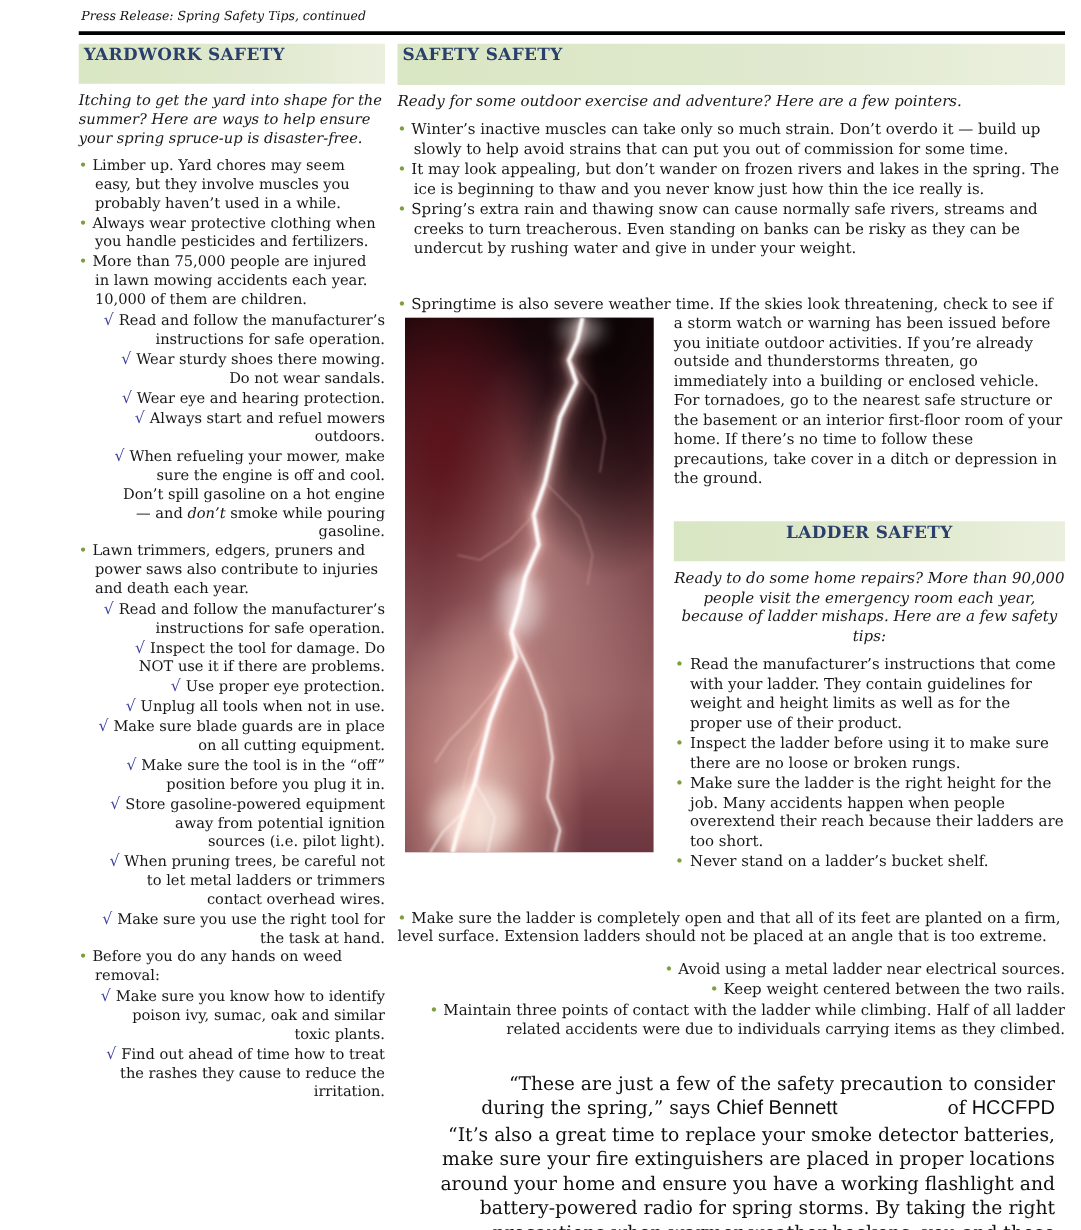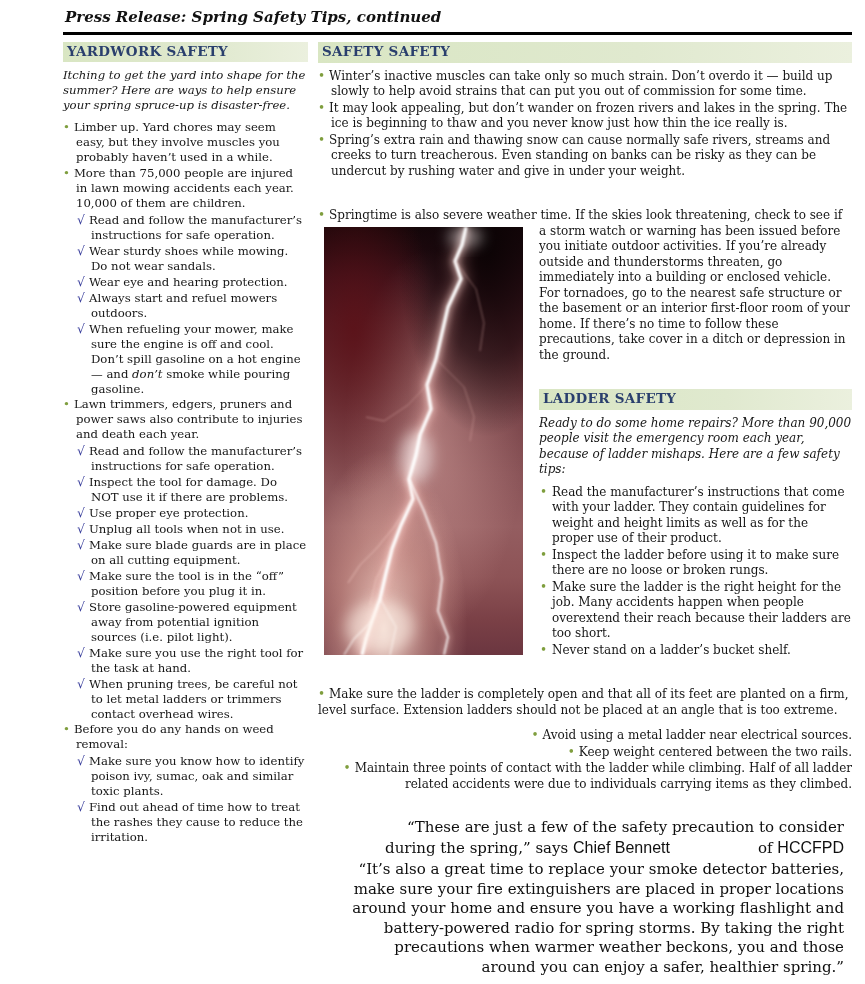--- a/index.html
+++ b/index.html
@@ -3,44 +3,44 @@
 <meta charset="utf-8">
 <style>
   html,body{margin:0;padding:0;background:#ffffff;}
   .page{
     position:relative; width:865px; height:984px; box-sizing:border-box;
     background:#fff; overflow:hidden;
     padding:8px 13px 0 63px;
     font-family:"DejaVu Serif", serif; color:#161616;
   }
   
-  .masthead-text{font-style:italic; font-size:15px; color:#111; padding-left:2px;font-weight:bold;}
+  .masthead-text{font-style:italic; font-size:10px; color:#111; padding-left:2px;}
   .rule{height:3px; background:#000; margin-top:6px;}
   
   .columns{display:flex; gap:10px; margin-top:7px;}
   .col-left{width:245px; flex:0 0 245px; font-size:11.7px; line-height:15px;}
   .col-right{width:534px; flex:0 0 534px; font-size:12px; line-height:15.5px;}
   
   .secbar{
-    margin:0 0 6px 0; padding:2px 4px 3px 4px;
+    margin:0 0 6px 0; padding:2px 4px 15px 4px;
     font-size:13.5px; font-weight:bold; letter-spacing:.3px;
     color:#2a3f6d;
     background:linear-gradient(90deg,#d9e6c3 0%, #e0e9cf 60%, #ebf0de 100%);
   }
   .intro{font-style:italic; margin:0 0 7px 0;}
   
   .b{padding-left:13px; text-indent:-13px; margin:0 0 1px 0;}
   .b.plain{padding-left:0; text-indent:0;margin-top:29px;}
   .b.bfc{overflow:hidden; text-indent:0; padding-left:13px; position:relative;}
   .b.bfc .dot{position:absolute; left:1px; top:0;}
   .dot{color:#7f9e3e; margin-right:4px;}
   .checks{margin-left:14px;}
-  .chk{padding-left:14px; text-indent:-14px;}
+  .chk{padding-left:14px; text-indent:-14px;text-align:right;}
   .mark{color:#3a3f9c; margin-right:4px; font-size:12.5px;}
-  .bfcblk{overflow:hidden;}
+  .bfcblk{overflow:hidden;text-align:center;}
   
   .photo-wrap{
     float:left; width:199px; height:428px;
     margin:3px 16px 8px 6px;
   }
   .photo-wrap svg{display:block;}
   .ladder-bar{margin-top:26px;}
   .below-wrap{clear:left; padding-top:9px;text-align:right;}
   
   .quote{margin-top:26px; width:492px; font-size:15px; line-height:19.5px; color:#0f0f0f;margin-left:34px;}
@@ -58,50 +58,52 @@
     <div class="rule"></div>
   </div>
 
   <div class="columns">
 
     <div class="col-left">
       <h2 class="secbar">YARDWORK SAFETY</h2>
       <p class="intro">Itching to get the yard into shape for the summer? Here are ways to help ensure your spring spruce-up is disaster-free.</p>
       <div id="yard-list">
           <div class="b"><span class="dot">•</span><span>Limber up. Yard chores may seem easy, but they involve muscles you probably haven’t used in a while.</span></div>
+          <div class="b"><span class="dot">•</span><span>Always wear protective clothing when you handle pesticides and fertilizers.</span></div>
           <div class="b"><span class="dot">•</span><span>More than 75,000 people are injured in lawn mowing accidents each year. 10,000 of them are children.</span></div>
           <div class="checks">
             <div class="chk"><span class="mark">√</span><span>Read and follow the manufacturer’s instructions for safe operation.</span></div>
-            <div class="chk"><span class="mark">√</span><span>Wear sturdy shoes while mowing. Do not wear sandals.</span></div>
+            <div class="chk"><span class="mark">√</span><span>Wear sturdy shoes there mowing. Do not wear sandals.</span></div>
             <div class="chk"><span class="mark">√</span><span>Wear eye and hearing protection.</span></div>
             <div class="chk"><span class="mark">√</span><span>Always start and refuel mowers outdoors.</span></div>
             <div class="chk"><span class="mark">√</span><span><span>When refueling your mower, make sure the engine is off and cool. Don’t spill gasoline on a hot engine — and </span><i>don’t</i><span> smoke while pouring gasoline.</span></span></div>
           </div>
           <div class="b"><span class="dot">•</span><span>Lawn trimmers, edgers, pruners and power saws also contribute to injuries and death each year.</span></div>
           <div class="checks">
             <div class="chk"><span class="mark">√</span><span>Read and follow the manufacturer’s instructions for safe operation.</span></div>
             <div class="chk"><span class="mark">√</span><span>Inspect the tool for damage. Do NOT use it if there are problems.</span></div>
             <div class="chk"><span class="mark">√</span><span>Use proper eye protection.</span></div>
             <div class="chk"><span class="mark">√</span><span>Unplug all tools when not in use.</span></div>
             <div class="chk"><span class="mark">√</span><span>Make sure blade guards are in place on all cutting equipment.</span></div>
             <div class="chk"><span class="mark">√</span><span>Make sure the tool is in the “off” position before you plug it in.</span></div>
             <div class="chk"><span class="mark">√</span><span>Store gasoline-powered equipment away from potential ignition sources (i.e. pilot light).</span></div>
+            <div class="chk"><span class="mark">√</span><span>When pruning trees, be careful not to let metal ladders or trimmers contact overhead wires.</span></div>
             <div class="chk"><span class="mark">√</span><span>Make sure you use the right tool for the task at hand.</span></div>
-            <div class="chk"><span class="mark">√</span><span>When pruning trees, be careful not to let metal ladders or trimmers contact overhead wires.</span></div>
           </div>
           <div class="b"><span class="dot">•</span><span>Before you do any hands on weed removal:</span></div>
           <div class="checks">
             <div class="chk"><span class="mark">√</span><span>Make sure you know how to identify poison ivy, sumac, oak and similar toxic plants.</span></div>
             <div class="chk"><span class="mark">√</span><span>Find out ahead of time how to treat the rashes they cause to reduce the irritation.</span></div>
           </div>
         </div>
     </div>
 
     <div class="col-right">
       <h2 class="secbar">SAFETY SAFETY</h2>
+      <p class="intro">Ready for some outdoor exercise and adventure? Here are a few pointers.</p>
       <div id="outdoor-list">
           <div class="b"><span class="dot">•</span><span>Winter’s inactive muscles can take only so much strain. Don’t overdo it — build up slowly to help avoid strains that can put you out of commission for some time.</span></div>
           <div class="b"><span class="dot">•</span><span>It may look appealing, but don’t wander on frozen rivers and lakes in the spring. The ice is beginning to thaw and you never know just how thin the ice really is.</span></div>
           <div class="b"><span class="dot">•</span><span>Spring’s extra rain and thawing snow can cause normally safe rivers, streams and creeks to turn treacherous. Even standing on banks can be risky as they can be undercut by rushing water and give in under your weight.</span></div>
         </div>
 
       <div class="b plain">
         <span class="dot">•</span><span>Springtime is also severe weather time. If the skies look threatening, check to see</span>
         <span class="photo-wrap">
           <svg width="199" height="428" viewBox="0 0 199 428" xmlns="http://www.w3.org/2000/svg">

